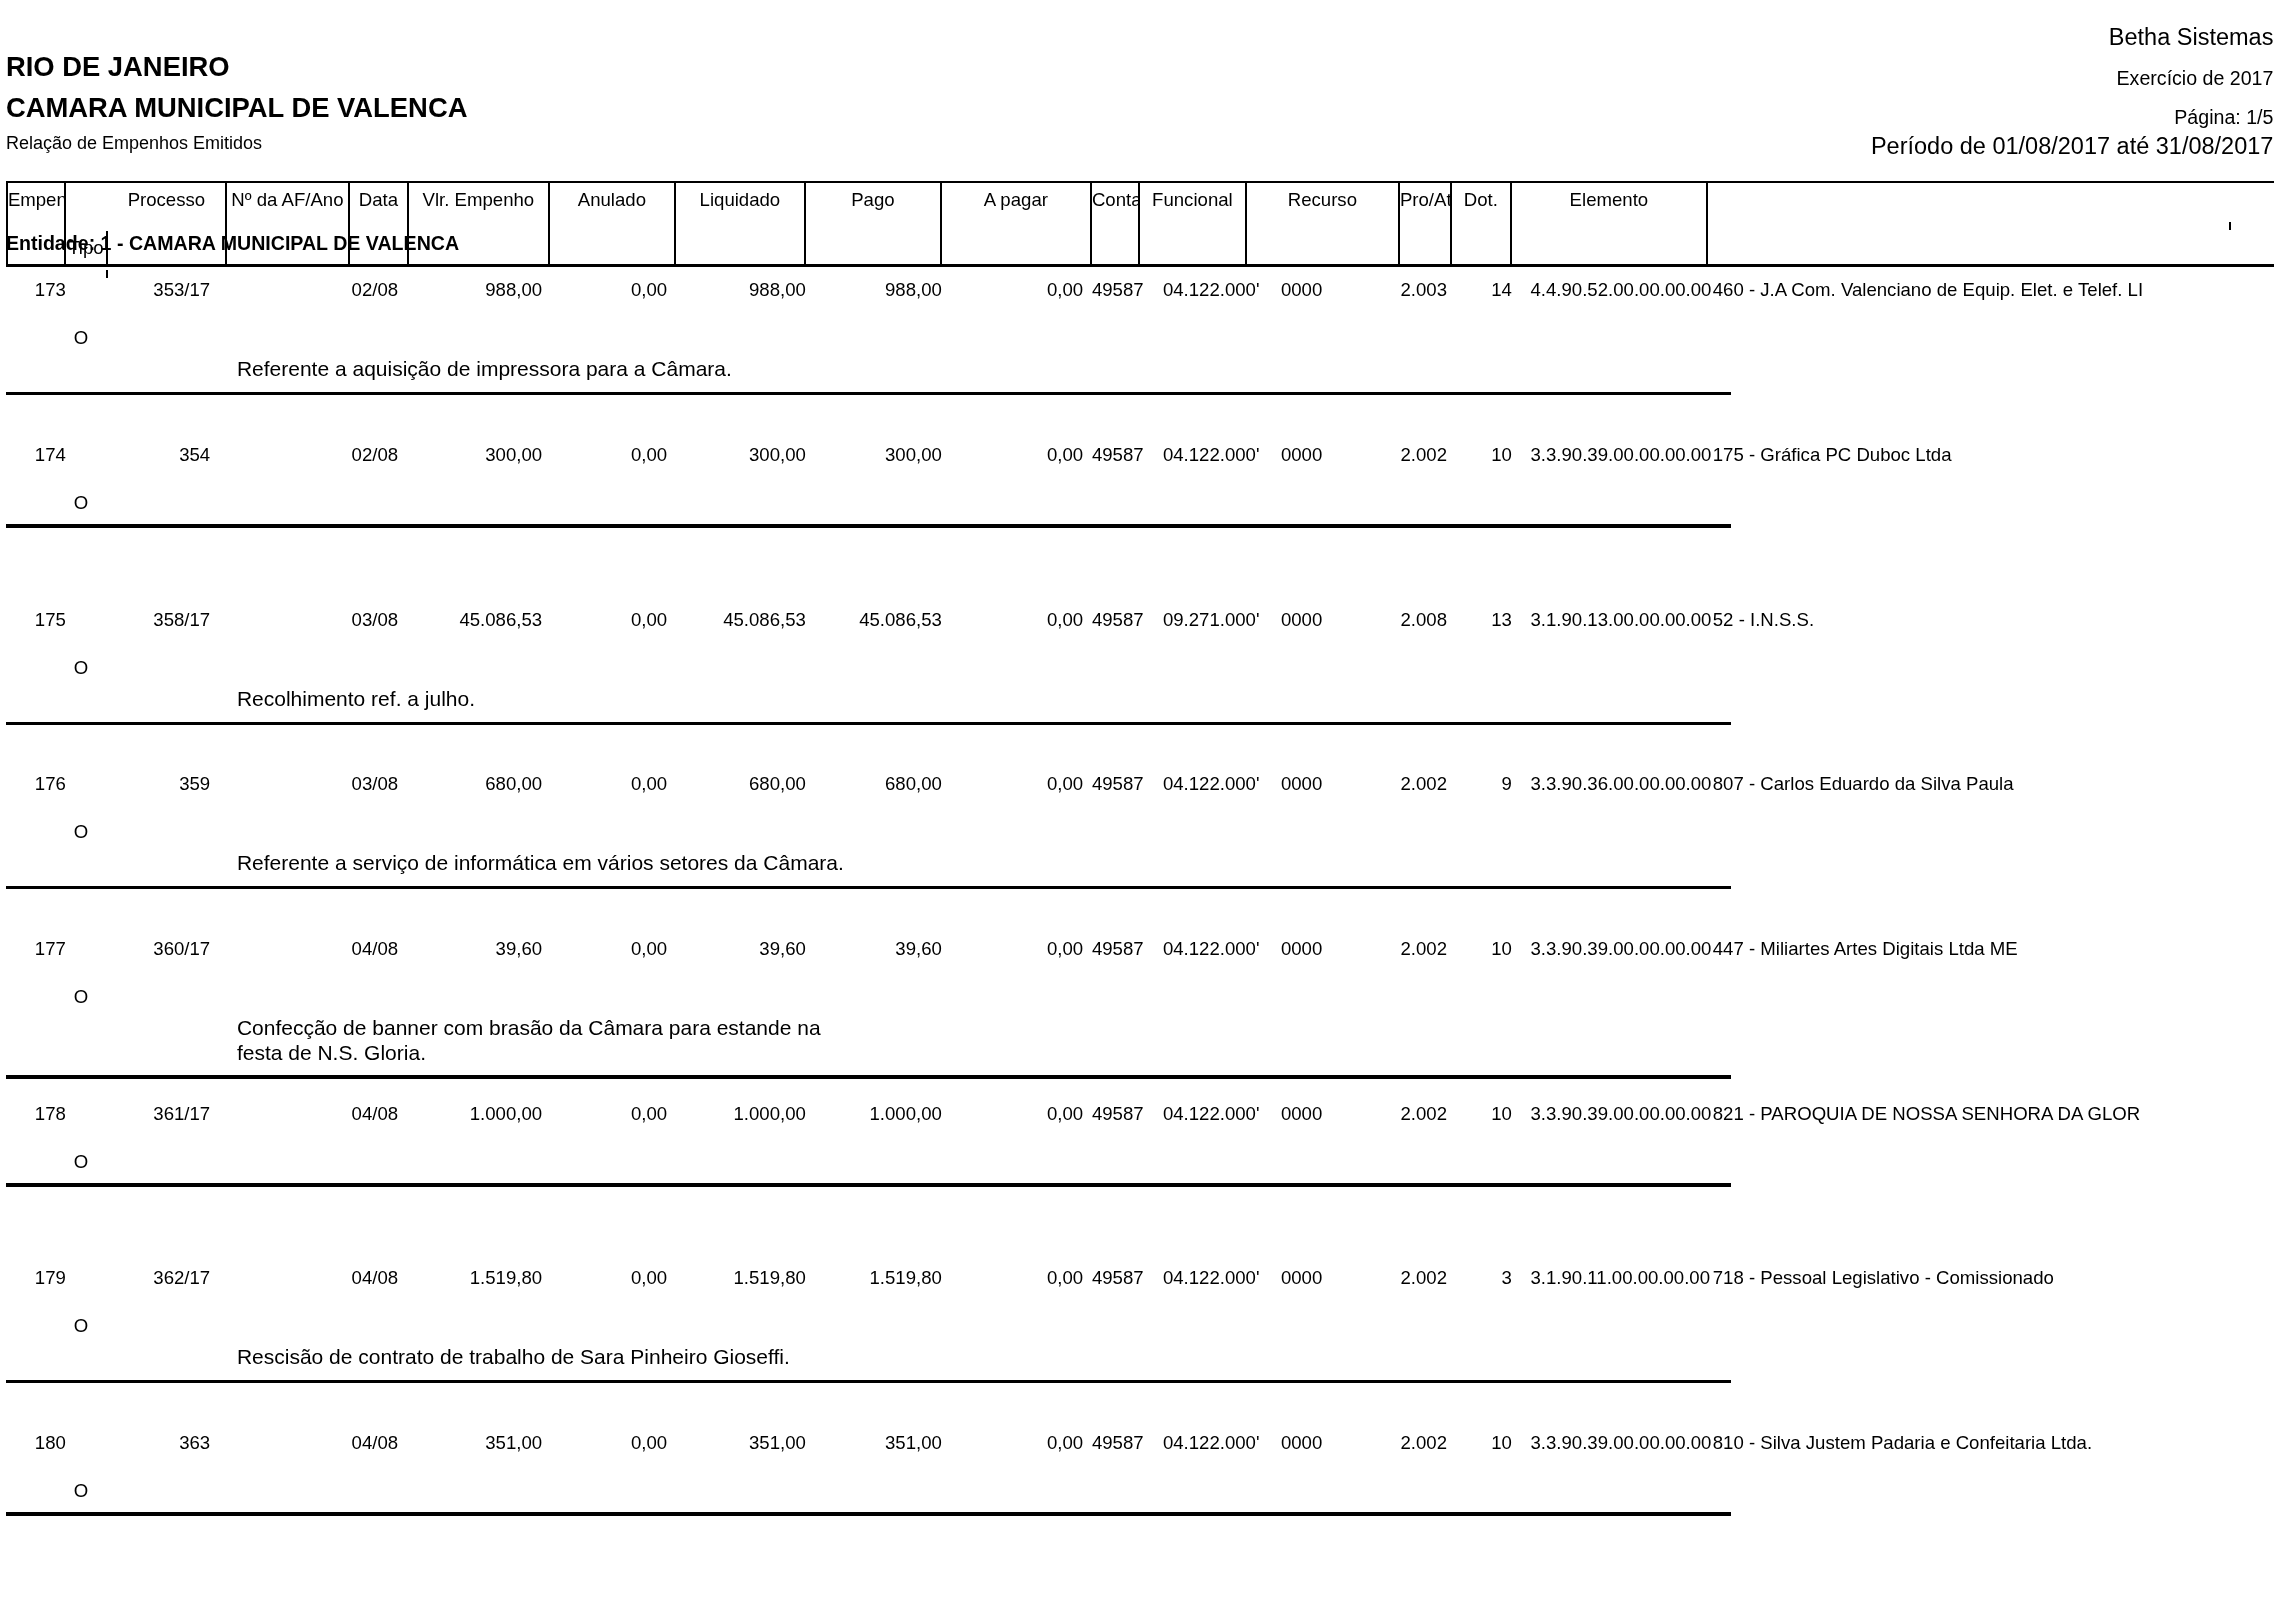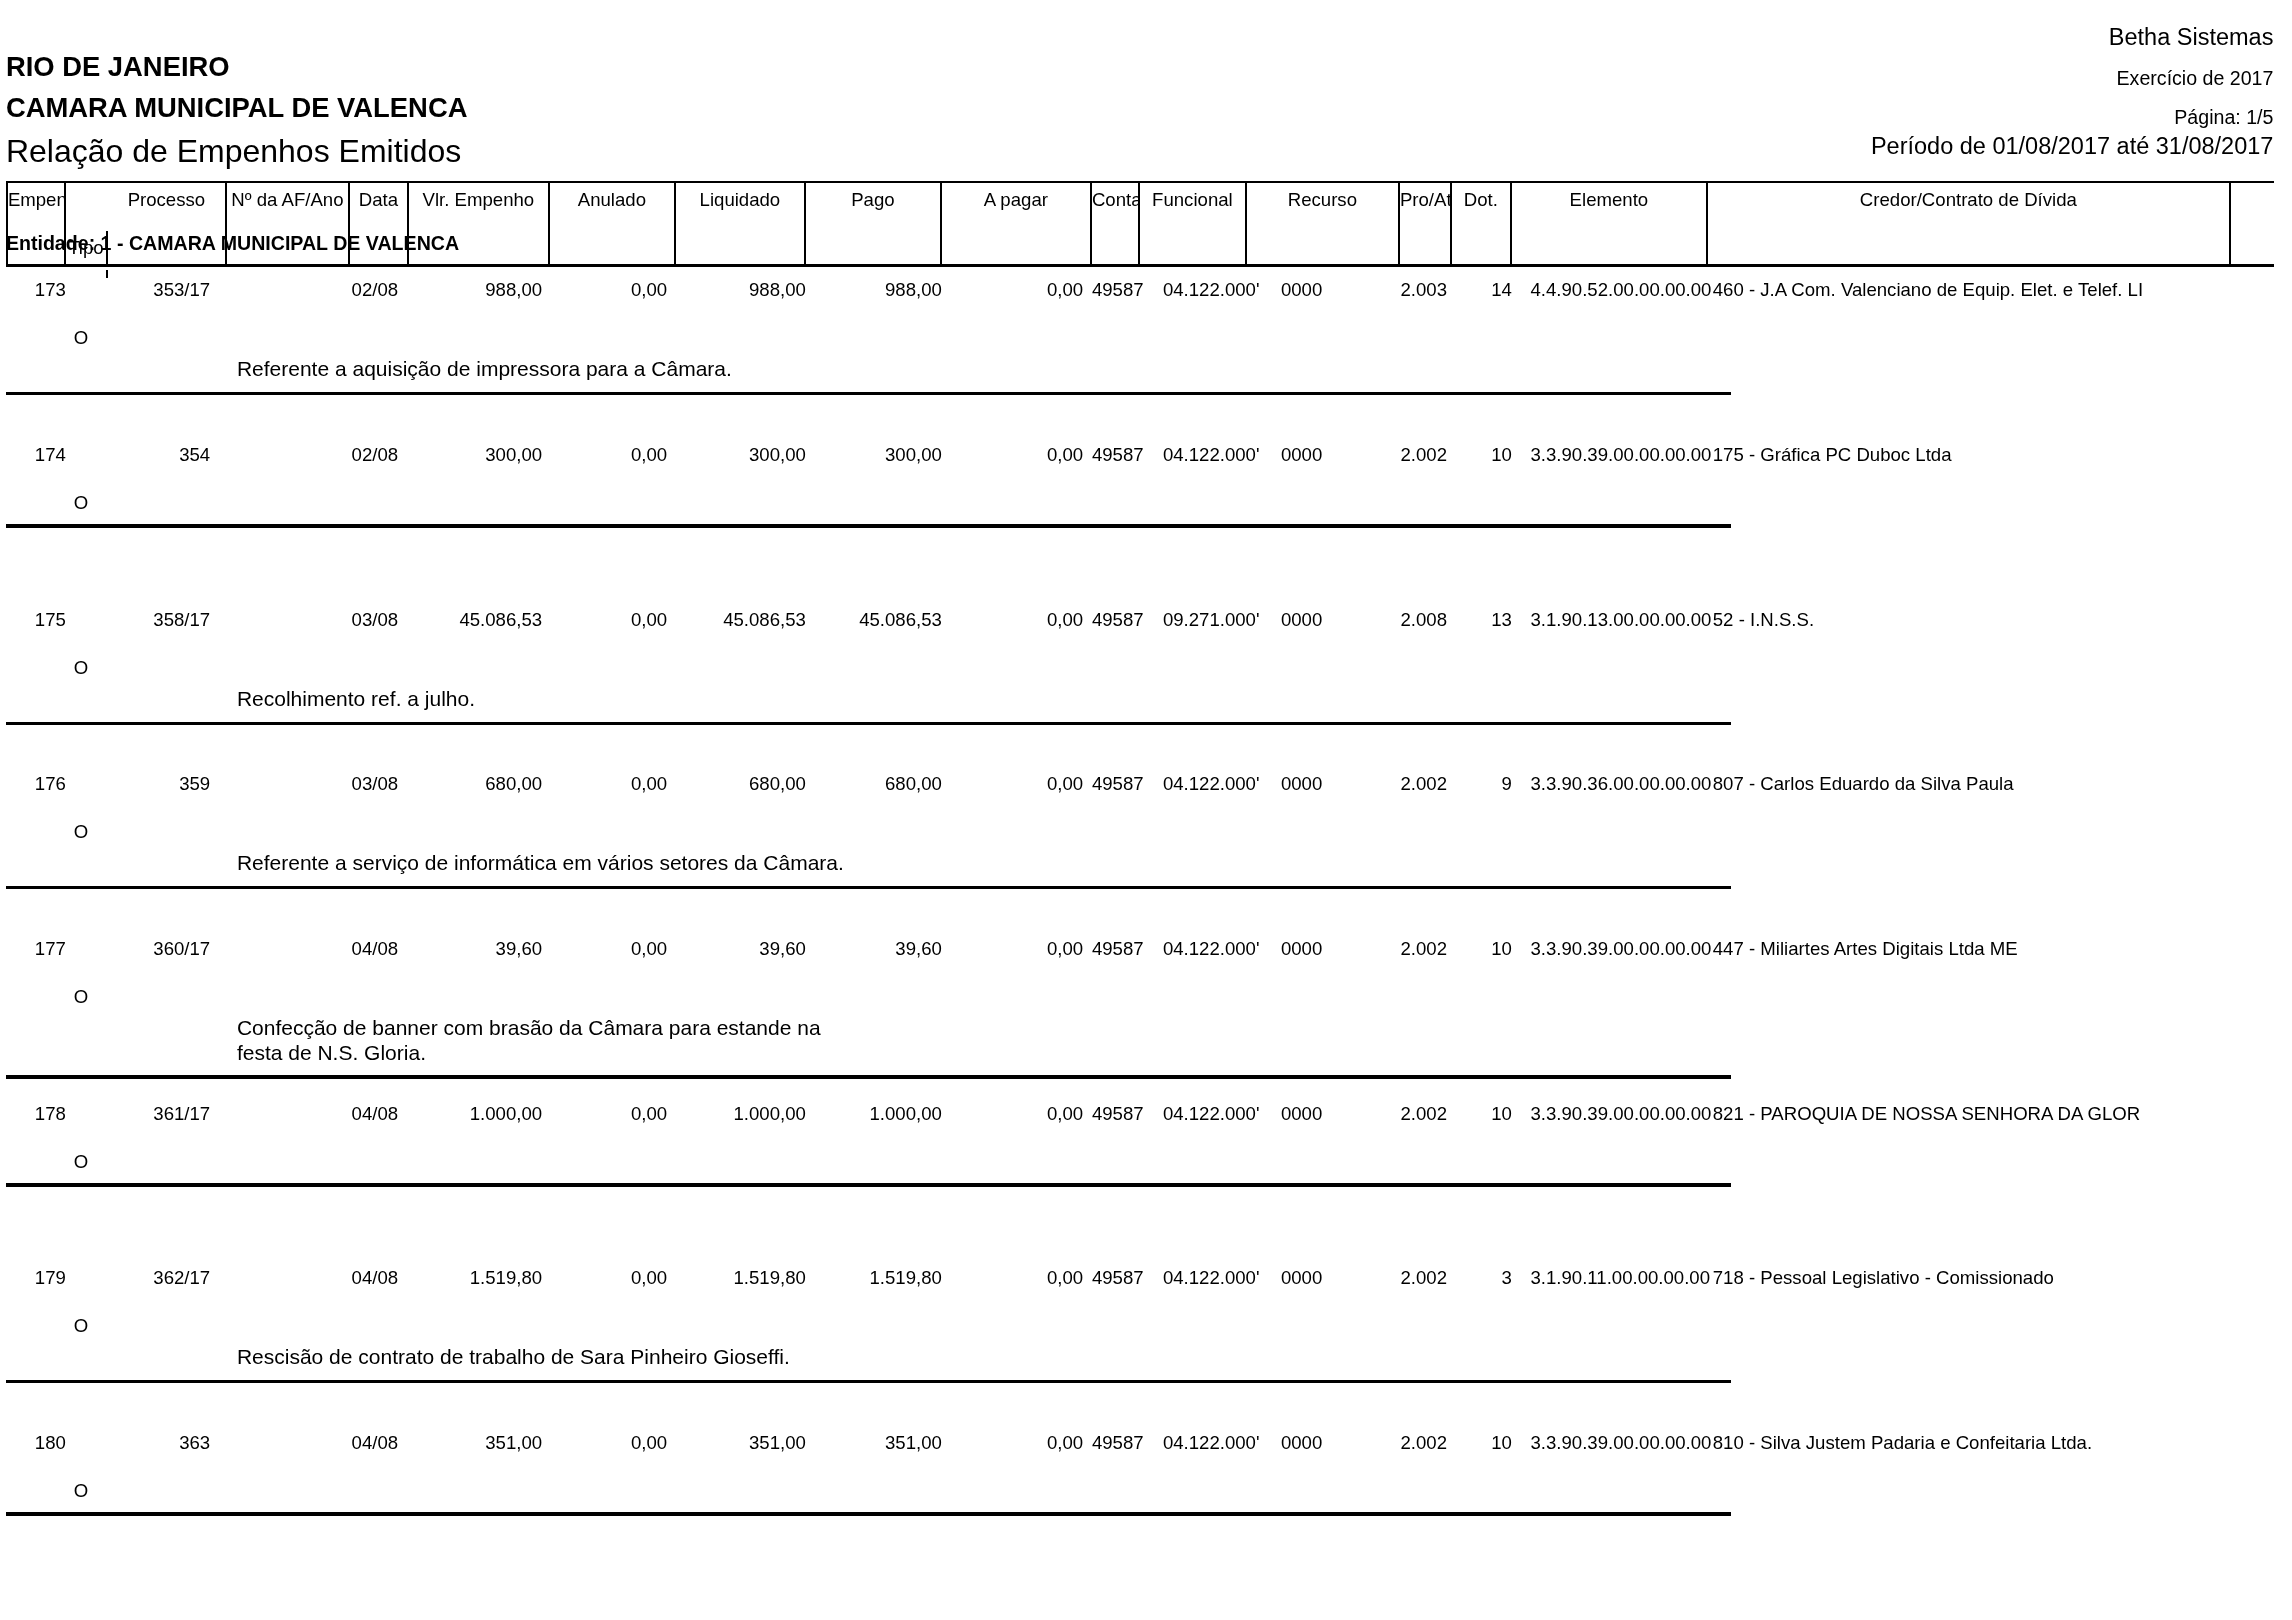--- a/index.html
+++ b/index.html
@@ -9,21 +9,21 @@
     background:#ffffff;
     font-family:"Liberation Sans", sans-serif;
     color:#000;
     overflow:hidden;
   }
   
   .hdr-left{position:absolute;left:5.9px;}
   .hdr-right{position:absolute;right:19.6px;text-align:right;}
   .t-state{top:51px;font-size:27.4px;font-weight:bold;}
   .t-entity{top:92px;font-size:27.4px;font-weight:bold;}
-  .t-title{top:133px;font-size:32px;}
+  .t-title{top:133px;font-size:18px;}
   .t-company{top:23.5px;font-size:23.5px;}
   .t-exercise{top:67px;font-size:19.6px;}
   .t-page{top:106px;font-size:19.6px;}
   .t-period{top:133px;font-size:23.5px;}
   
   .thead{
     position:absolute;left:5.9px;top:181px;width:2268px;
     display:flex;
     border-top:2.9px solid #000;border-bottom:3.9px solid #000;
     box-sizing:border-box;
@@ -101,21 +101,20 @@
     <div class="h c-anulado">Anulado</div>
     <div class="h c-liquidado">Liquidado</div>
     <div class="h c-pago">Pago</div>
     <div class="h c-apagar">A pagar</div>
     <div class="h c-conta">Conta</div>
     <div class="h c-funcional">Funcional</div>
     <div class="h c-recurso">Recurso</div>
     <div class="h c-proat">Pro/At</div>
     <div class="h c-dot">Dot.</div>
     <div class="h c-elemento">Elemento</div>
-    <div class="h c-credor">Credor/Contrato de Dívida</div>
   </div>
   <div class="ticks">
     <div class="h c-empenho"></div>
       <div class="h c-tipo"></div>
       <div class="h c-processo"></div>
     <div class="h c-afano"></div>
       <div class="h c-data"></div>
       <div class="h c-vlr"></div>
     <div class="h c-anulado"></div>
       <div class="h c-liquidado"></div>

